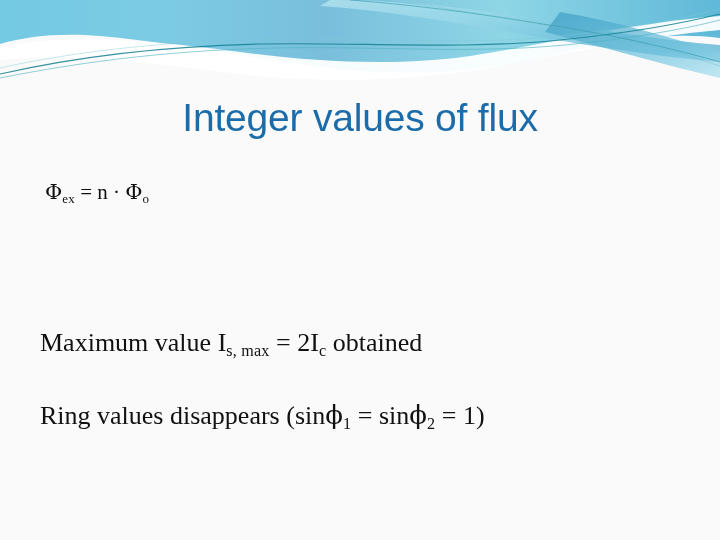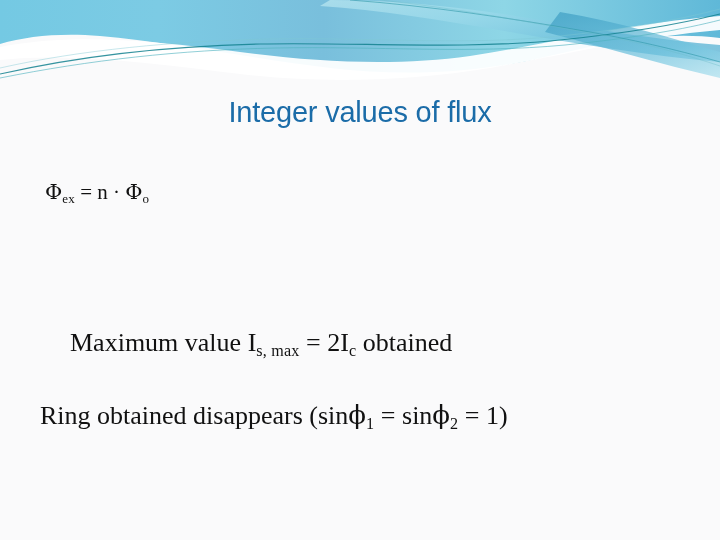--- a/index.html
+++ b/index.html
@@ -38,21 +38,21 @@
   }
 
   
   #title {
     position: absolute;
     left: 0;
     top: 96px;
     width: 720px;
     text-align: center;
     font-family: "Liberation Sans", "DejaVu Sans", sans-serif;
-    font-size: 29px;
+    font-size: 39px;
     font-weight: 400;
     letter-spacing: -0.2px;
     color: #1b6ca8;
     line-height: 1.12;
     white-space: nowrap;
   }
 
   
   #body-block {
     position: absolute;
@@ -72,21 +72,21 @@
 
   .line-small {
     font-size: 21px;
   }
   .line-large {
     font-size: 26px;
   }
 
   #line-flux     { left: 45px;  top: 180px; }
   #line-cos      { left: 50px;  top: 256px; }
-  #line-maxval   { left: 40px;  top: 328px; margin-left: 30px; }
+  #line-maxval   { left: 40px;  top: 328px; }
   #line-ring     { left: 40px;  top: 401px; }
 
   sub {
     font-size: 0.62em;
     vertical-align: baseline;
     position: relative;
     top: 0.32em;
     letter-spacing: 0.2px;
   }
 
@@ -173,18 +173,18 @@
     <div id="line-flux" class="body-line line-small">
       <span class="phi-glyph">Φ</span><sub>ex</sub><span> = n · </span><span class="phi-glyph">Φ</span><sub>o</sub>
     </div>
 
 
     <div id="line-maxval" class="body-line line-large">
       <span>Maximum value I</span><sub>s, max</sub><span> = 2I</span><sub>c</sub><span> obtained</span>
     </div>
 
     <div id="line-ring" class="body-line line-large">
-      <span>Ring obtained disappears (sin</span><span class="phi-glyph">ϕ</span><sub>1</sub><span> = sin</span><span class="phi-glyph">ϕ</span><sub>2</sub><span> = 1)</span>
+      <span>Ring values disappears (sin</span><span class="phi-glyph">ϕ</span><sub>1</sub><span> = sin</span><span class="phi-glyph">ϕ</span><sub>2</sub><span> = 1)</span>
     </div>
 
   </div>
 
 </div>
 
 </body></html>

